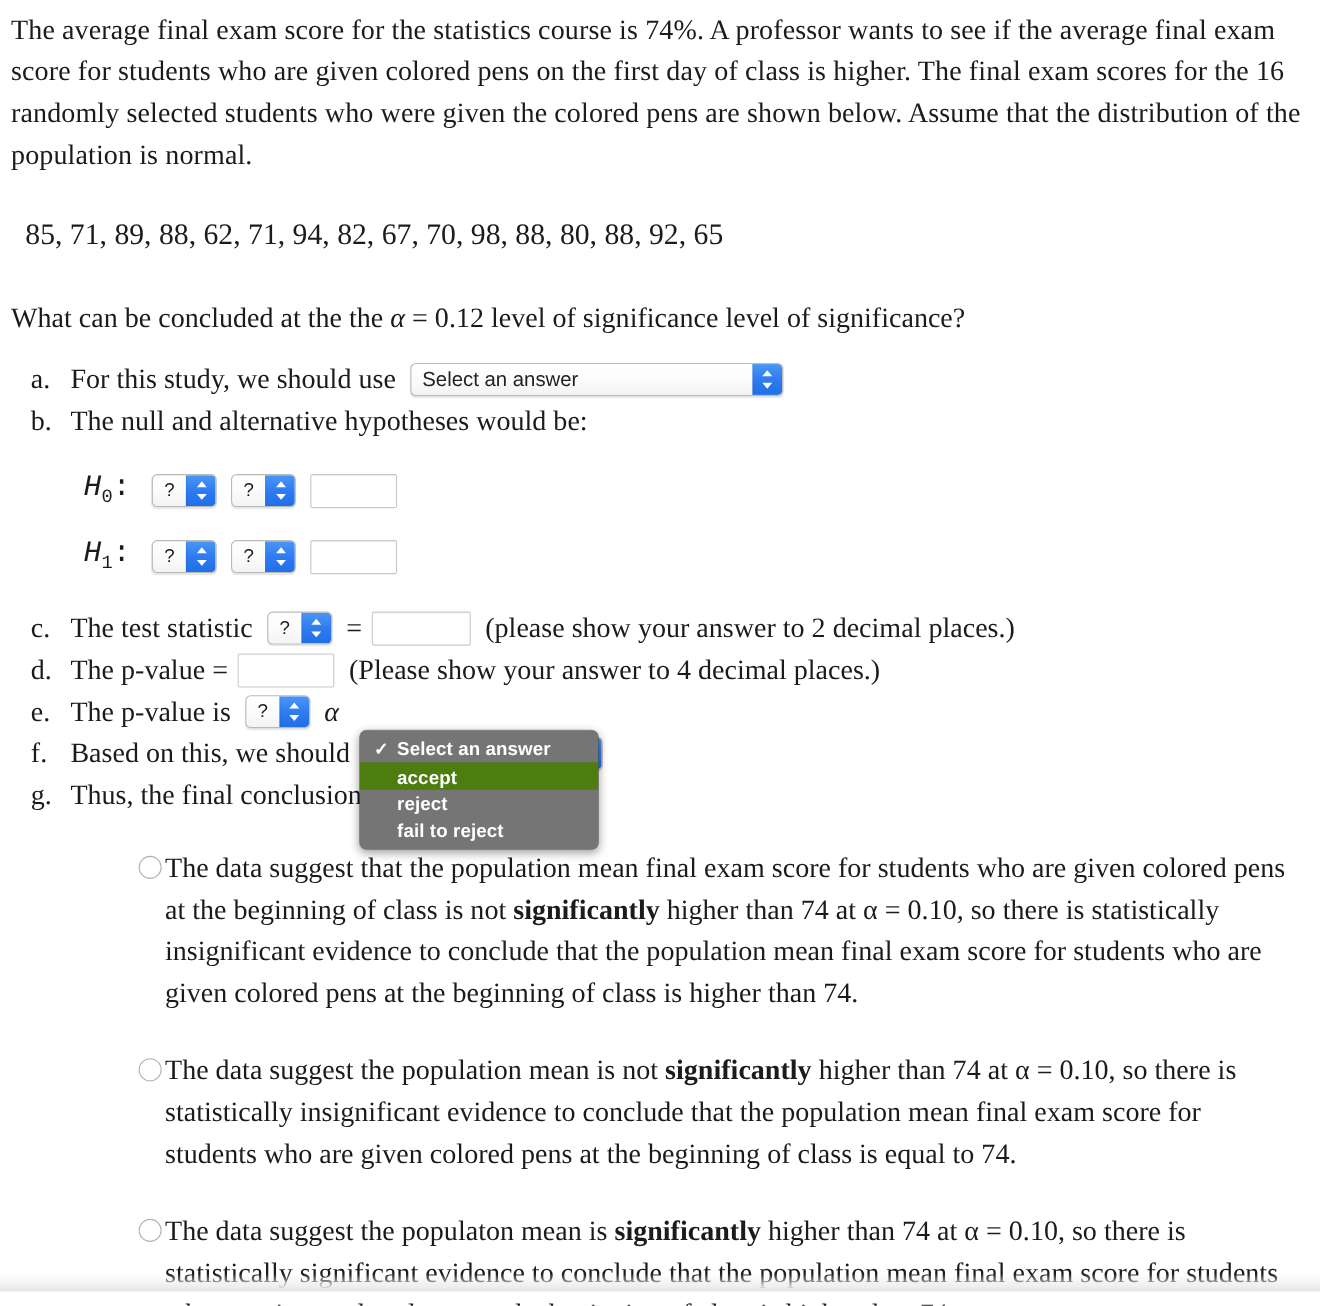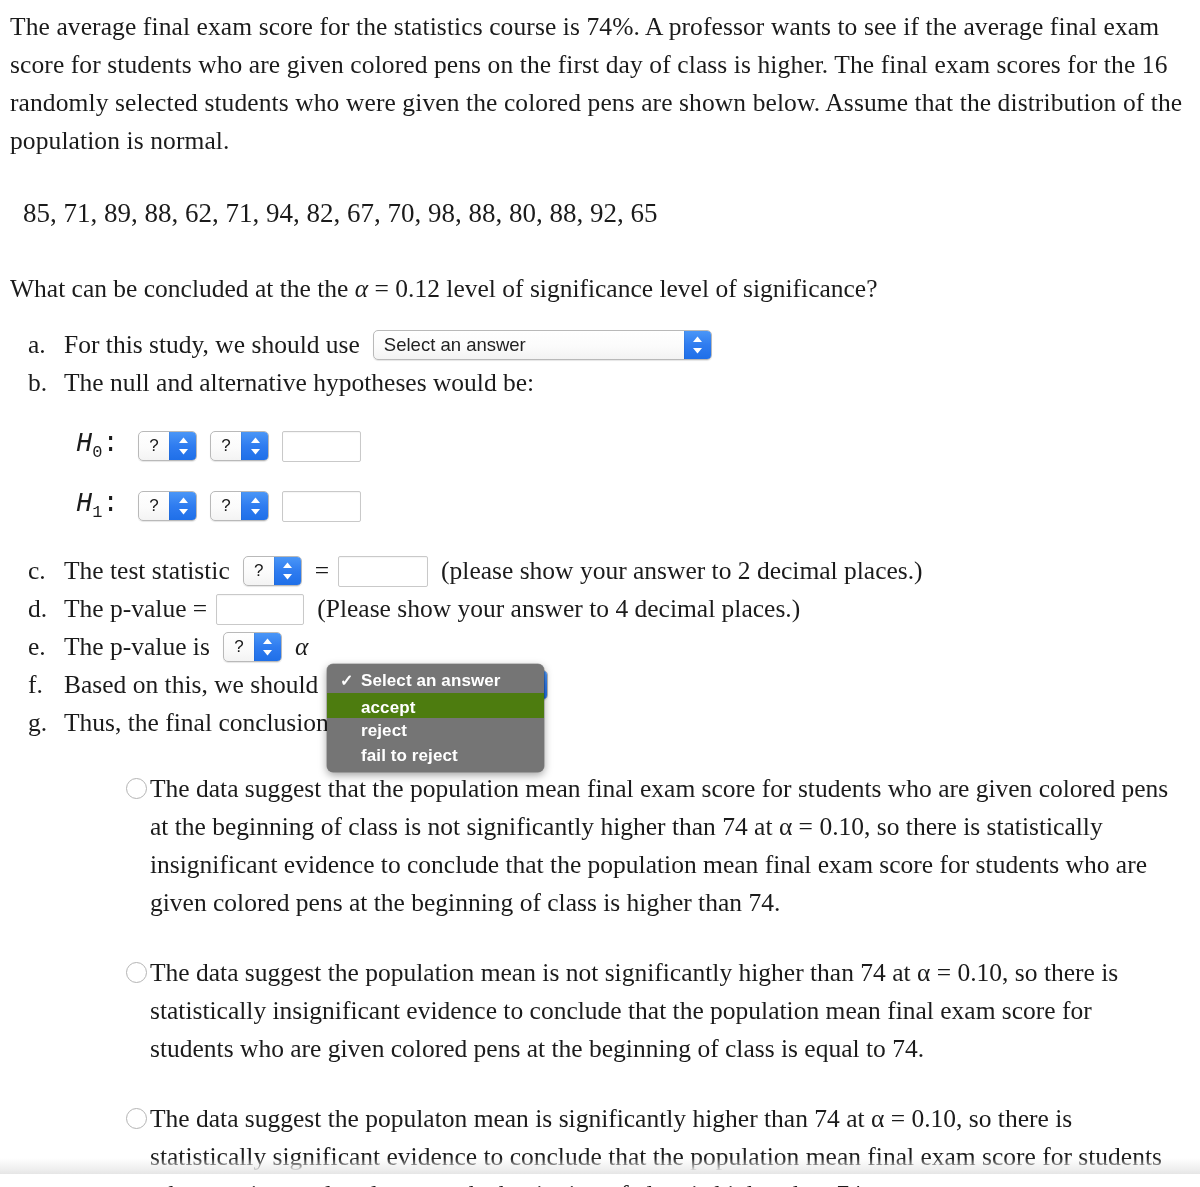--- a/index.html
+++ b/index.html
@@ -173,21 +173,21 @@
     left: 116px;
     top: 8px;
     width: 21px;
     height: 21px;
     border: 1.5px solid #b4b4b4;
     border-radius: 50%;
     background: #fff;
     box-sizing: border-box;
   }
   .opt .opt-text { display: block; }
-  .opt b { font-weight: normal; }
+  .opt b { font-weight: bold; }
 
   
   .popup {
     position: absolute;
     left: 327px;
     top: 664px;
     width: 217px;
     background: #757575;
     border-radius: 6px;
     box-shadow: 0 3px 9px rgba(0,0,0,0.38), 0 0 0 0.5px rgba(0,0,0,0.35);

